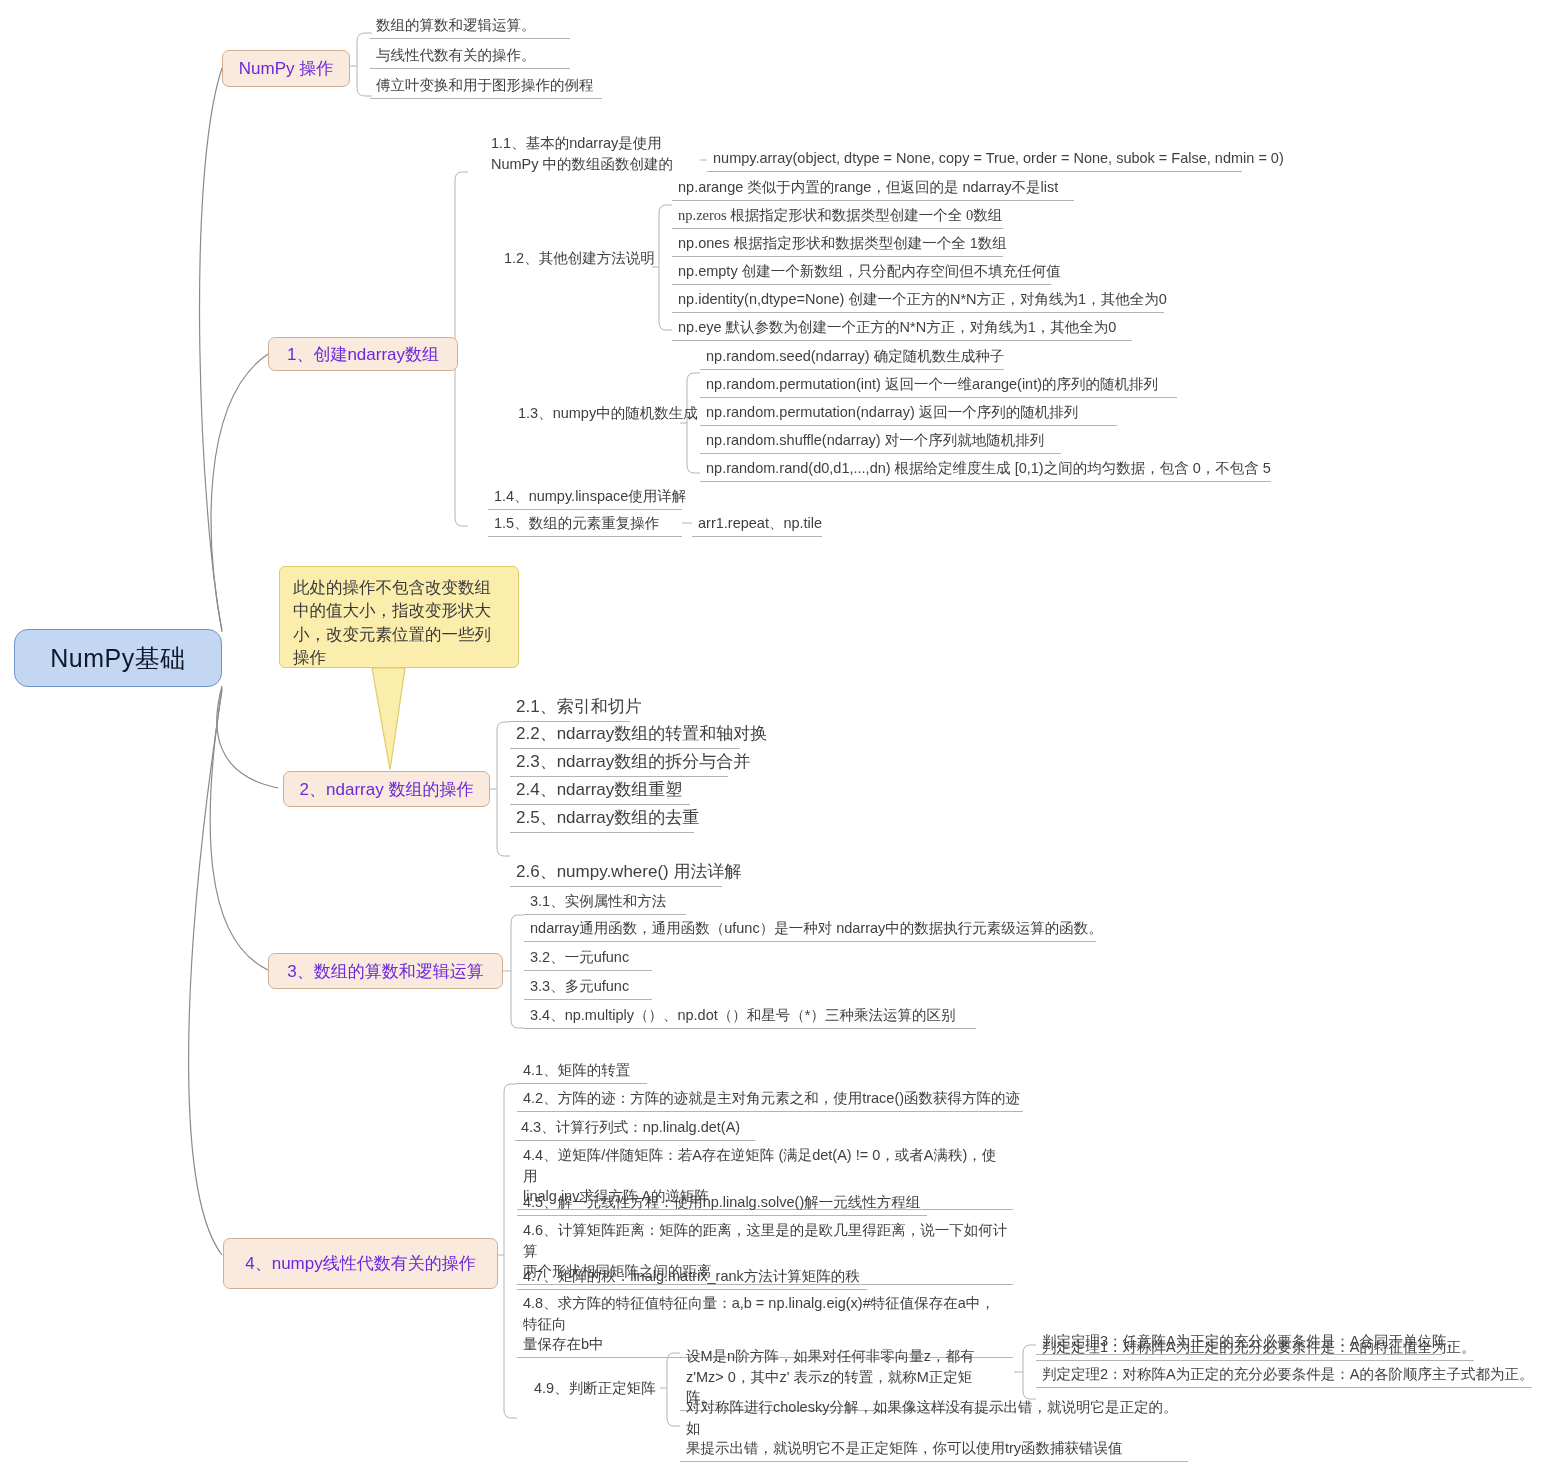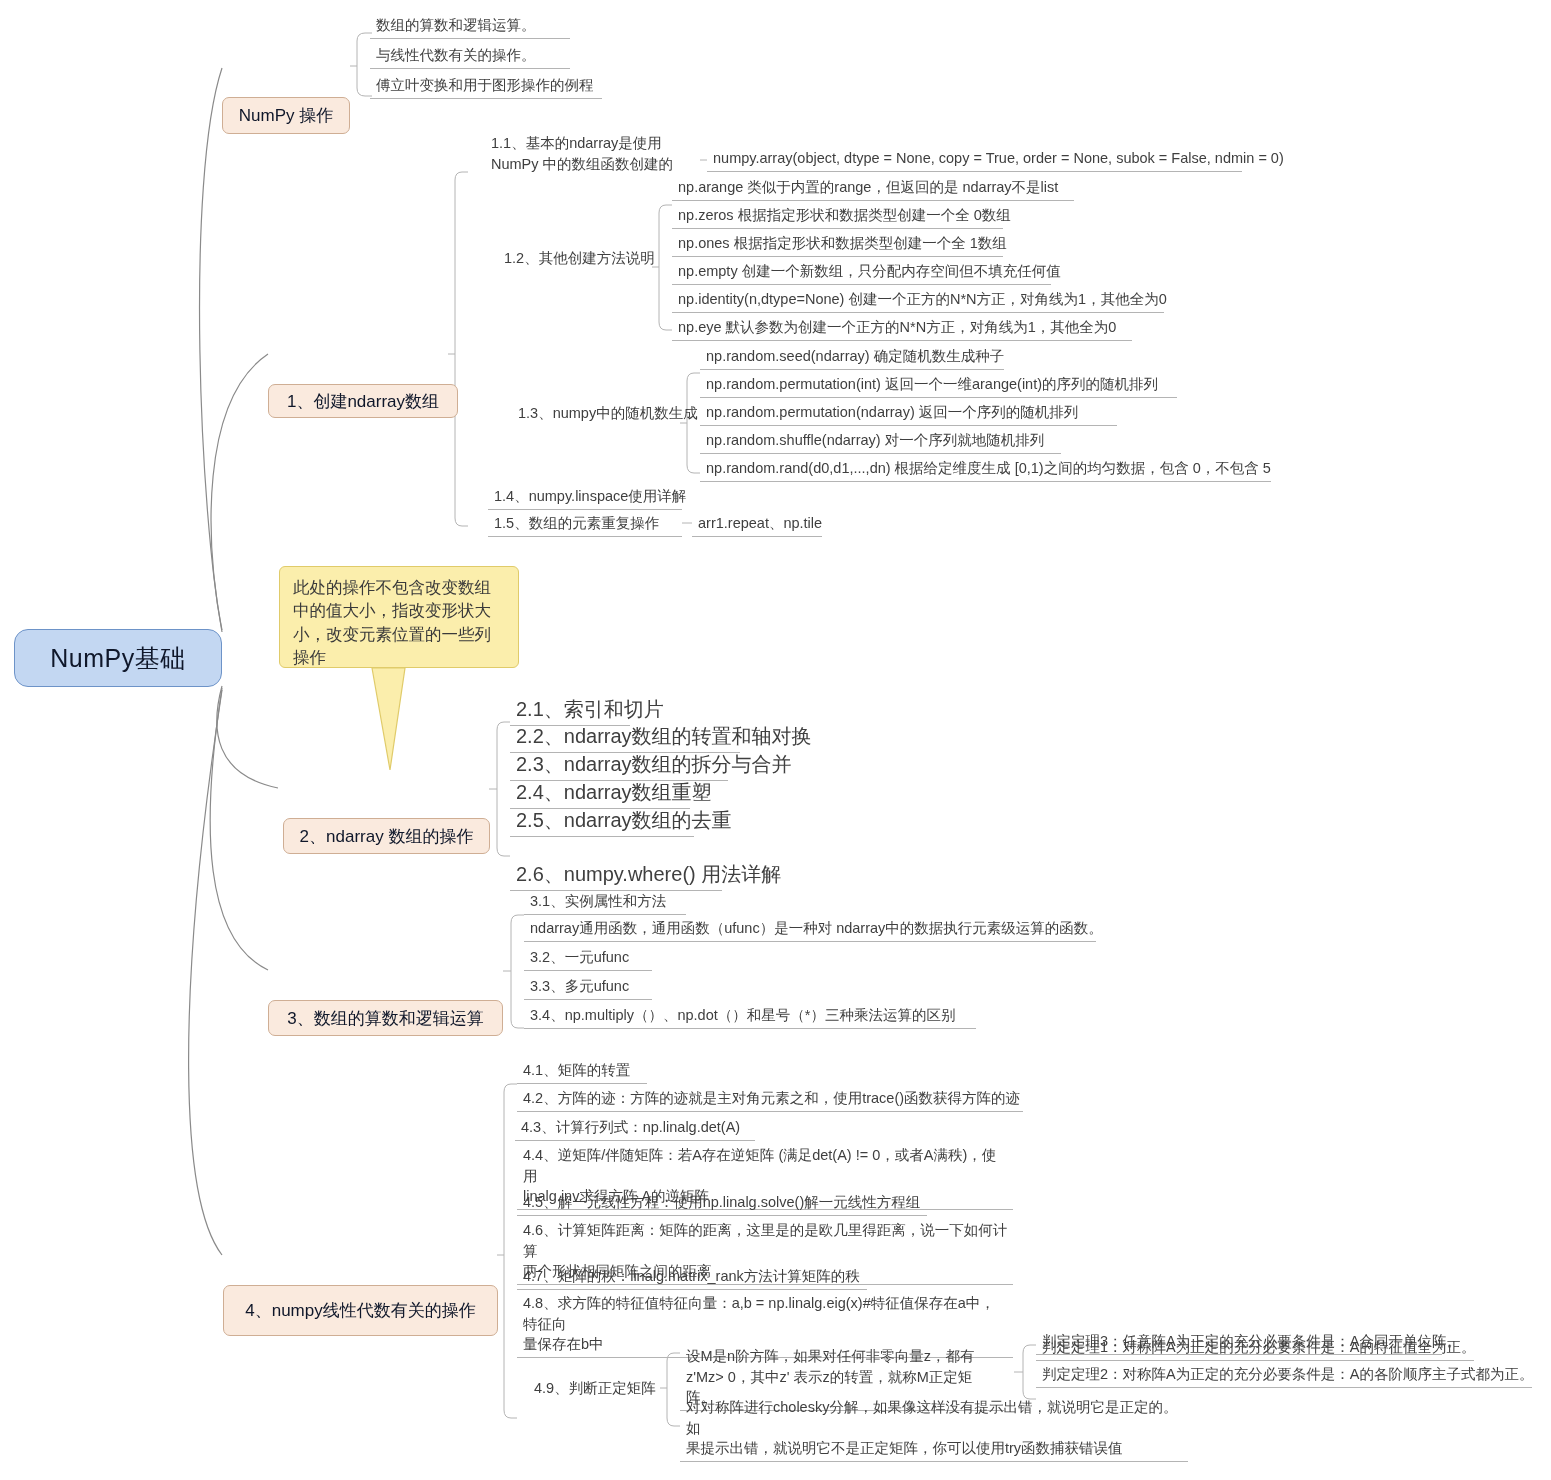--- a/index.html
+++ b/index.html
@@ -40,23 +40,22 @@
     background: #c3d7f2;
     border: 1px solid #6d93c8;
     color: #0f172a;
     font-size: 25px;
     letter-spacing: 0.5px;
     border-radius: 14px;
   }
   .node.branch {
     background: #faeade;
     border: 1px solid #cfae94;
-    color: #0f172a;
+    color: #6d28d9;
     font-size: 17px;
-    margin-top: 47px;
   }
   .node.callout {
     background: #fbeeac;
     border: 1px solid #e0cb6a;
     border-radius: 6px;
     color: #3a3a3a;
     font-size: 16.5px;
     line-height: 1.42;
     display: block;
     padding: 9px 12px 9px 13px;
@@ -69,21 +68,21 @@
     box-sizing: border-box;
     color: #3f3f3f;
     font-size: 14.5px;
     line-height: 1.42;
     padding: 1px 4px 2px 6px;
     border-bottom: 1px solid #b4b4b4;
     white-space: nowrap;
   }
   .leaf.wrap { white-space: normal; }
   .leaf.noline { border-bottom: none; }
-  .leaf.big { font-size: 20px; }
+  .leaf.big { font-size: 17px; }
 </style>
 </head>
 <body>
 
 <div id="canvas">
 
   <svg class="edges" viewBox="0 0 1551 1480">
     <g fill="none" stroke="#8a8a8a" stroke-width="1.2">
 
       <path d="M 222,630 C 200,520 185,180 222,68"></path>
@@ -155,21 +154,21 @@
   <div class="node branch" style="left:268px; top:337px; width:190px; height:34px;">
     <span>1、创建ndarray数组</span>
   </div>
 
   <div class="leaf wrap noline" style="left:485px; top:132px; width:215px; white-space:pre-line;">1.1、基本的ndarray是使用
 NumPy 中的数组函数创建的</div>
   <div class="leaf" style="left:707px; top:147px; width:535px;">numpy.array(object, dtype = None, copy = True, order = None, subok = False, ndmin = 0)</div>
 
   <div class="leaf noline" style="left:498px; top:247px; width:160px;">1.2、其他创建方法说明</div>
   <div class="leaf" style="left:672px; top:176px; width:402px;">np.arange      类似于内置的range，但返回的是 ndarray不是list</div>
-  <div class="leaf" style="left:672px; top:204px; width:331px;">np.zeros 根据指定形状和数据类型创建一个全 0数组</div>
+  <div class="leaf" style="left:672px; top:204px; width:331px;font-family:Liberation Serif, serif;">np.zeros 根据指定形状和数据类型创建一个全 0数组</div>
   <div class="leaf" style="left:672px; top:232px; width:331px;">np.ones  根据指定形状和数据类型创建一个全 1数组</div>
   <div class="leaf" style="left:672px; top:260px; width:379px;">np.empty      创建一个新数组，只分配内存空间但不填充任何值</div>
   <div class="leaf" style="left:672px; top:288px; width:492px;">np.identity(n,dtype=None) 创建一个正方的N*N方正，对角线为1，其他全为0</div>
   <div class="leaf" style="left:672px; top:316px; width:460px;">np.eye   默认参数为创建一个正方的N*N方正，对角线为1，其他全为0</div>
 
   <div class="leaf noline" style="left:512px; top:402px; width:170px;">1.3、numpy中的随机数生成</div>
   <div class="leaf" style="left:700px; top:345px; width:304px;">np.random.seed(ndarray)  确定随机数生成种子</div>
   <div class="leaf" style="left:700px; top:401px; width:417px;">np.random.permutation(ndarray)   返回一个序列的随机排列</div>
   <div class="leaf" style="left:700px; top:373px; width:477px;">np.random.permutation(int)     返回一个一维arange(int)的序列的随机排列</div>
   <div class="leaf" style="left:700px; top:429px; width:361px;">np.random.shuffle(ndarray)     对一个序列就地随机排列</div>

